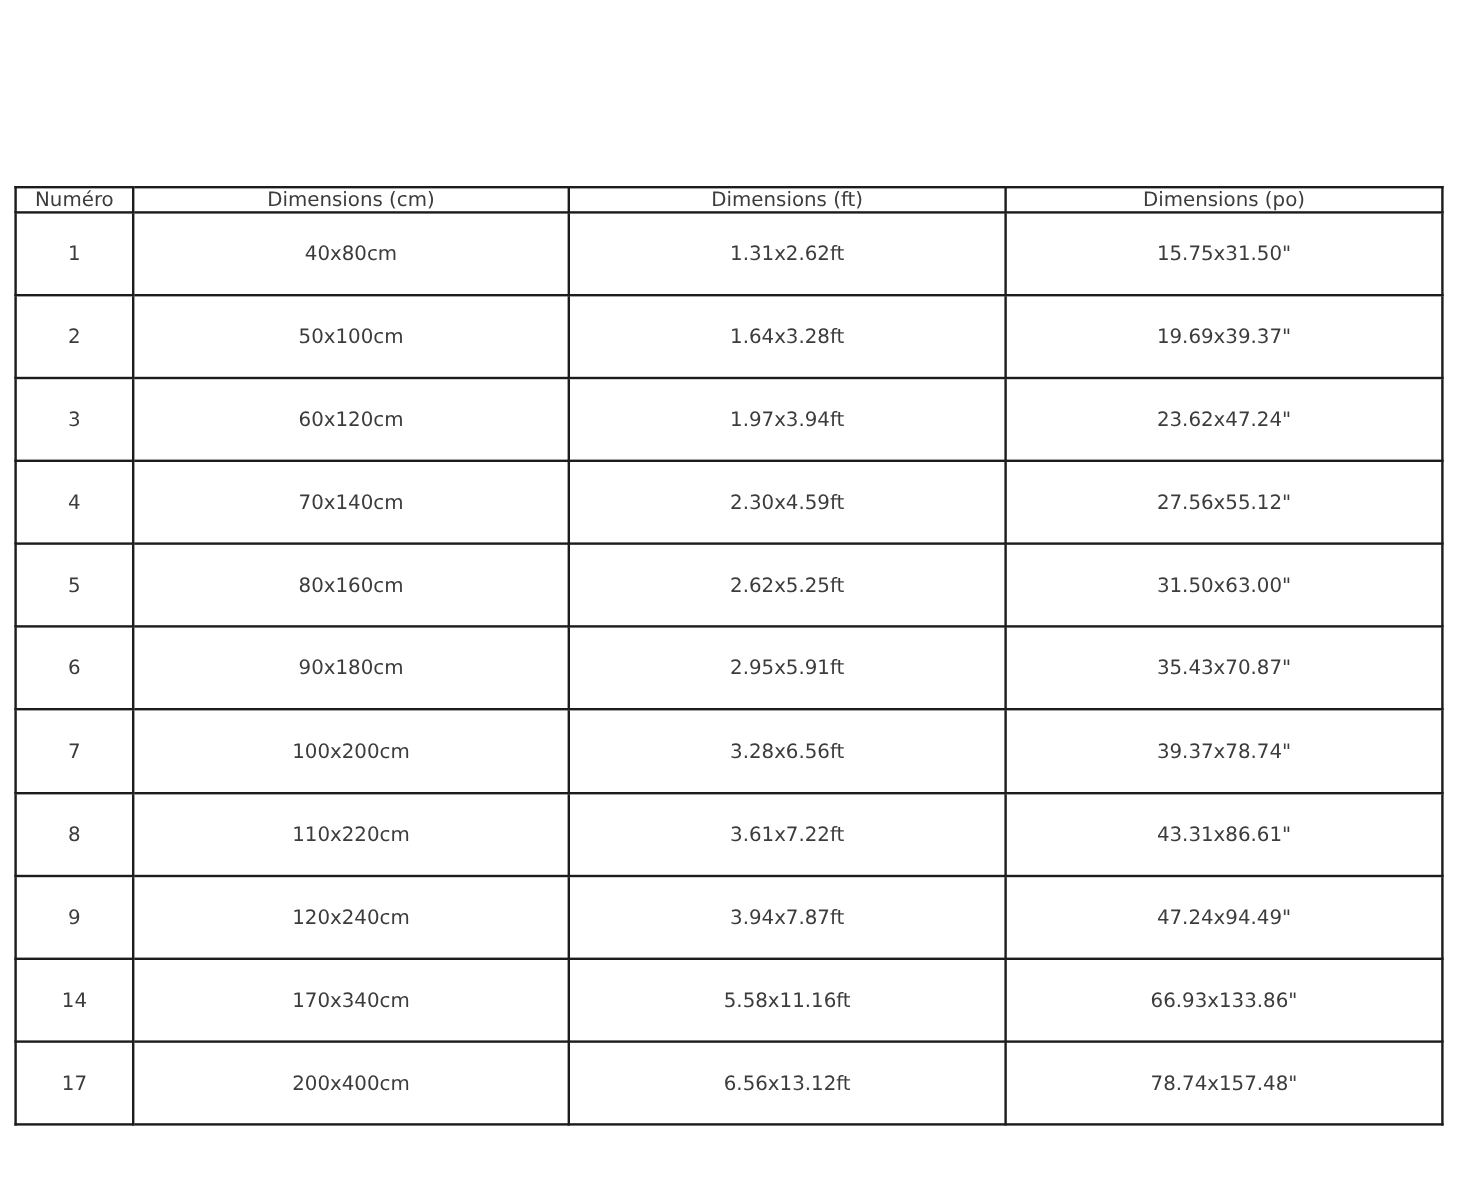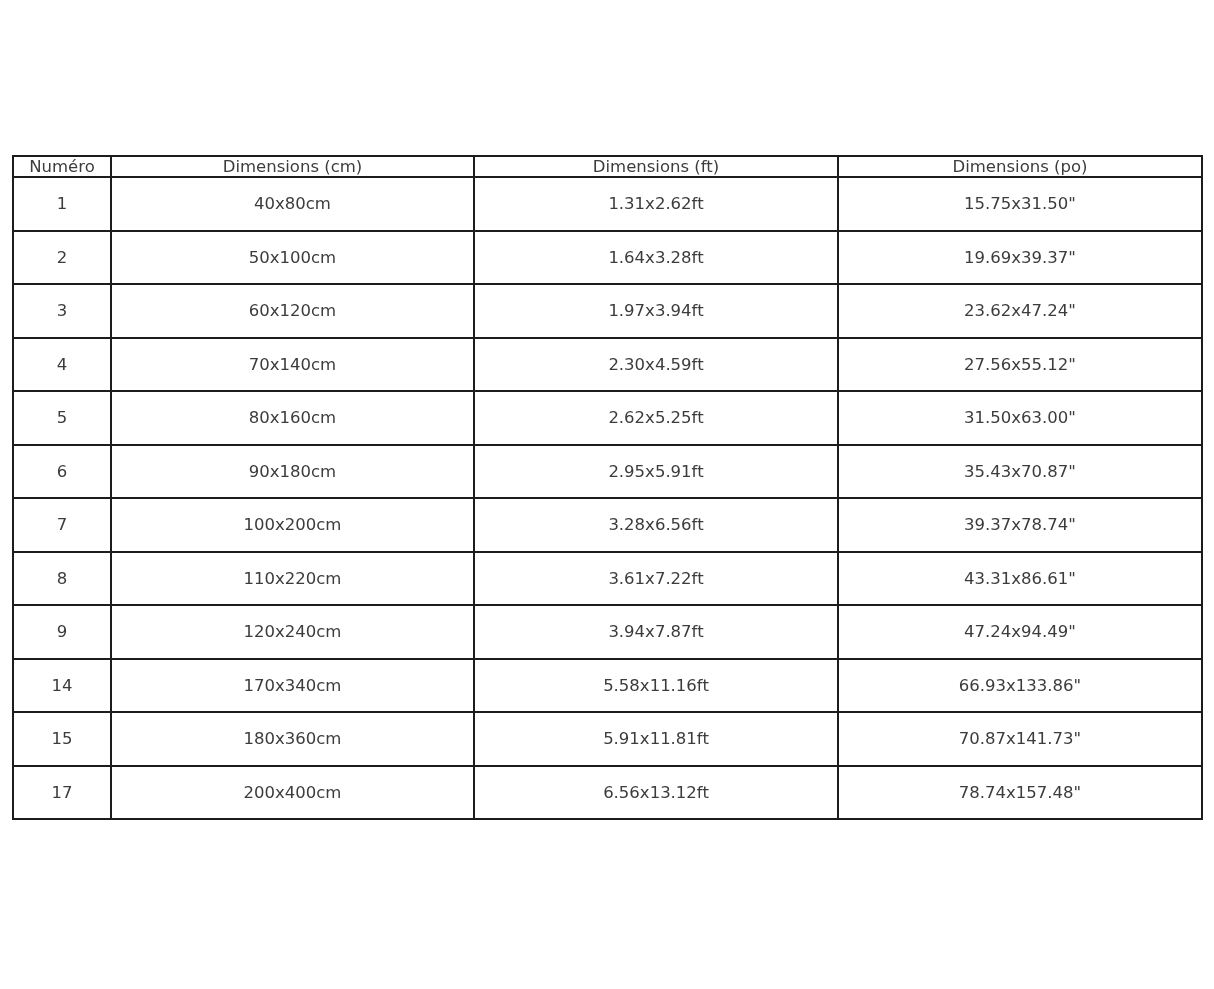--- a/index.html
+++ b/index.html
@@ -10,21 +10,21 @@
     overflow: hidden;
   }
   .page {
     position: relative;
     width: 1214px; height: 989px;
     background: #ffffff;
   }
   table.dim-table {
     position: absolute;
     left: 12px; top: 155px;
-    width: 1189px; height: 665px;
+    width: 1189px; height: 783px;
     border-collapse: collapse;
     table-layout: fixed;
     color: #3c3c3c;
     font-size: 16.5px;
   }
   table.dim-table th, table.dim-table td {
     border: 2px solid #1c1c1c;
     text-align: center;
     vertical-align: middle;
     padding: 0;
@@ -111,26 +111,20 @@
         <td>3.94x7.87ft</td>
         <td>47.24x94.49"</td>
       </tr>
       <tr>
         <td>14</td>
         <td>170x340cm</td>
         <td>5.58x11.16ft</td>
         <td>66.93x133.86"</td>
       </tr>
       <tr>
-        <td>15</td>
-        <td>180x360cm</td>
-        <td>5.91x11.81ft</td>
-        <td>70.87x141.73"</td>
-      </tr>
-      <tr>
         <td>17</td>
         <td>200x400cm</td>
         <td>6.56x13.12ft</td>
         <td>78.74x157.48"</td>
       </tr>
     </tbody>
   </table>
 </div>
 
 </body></html>

